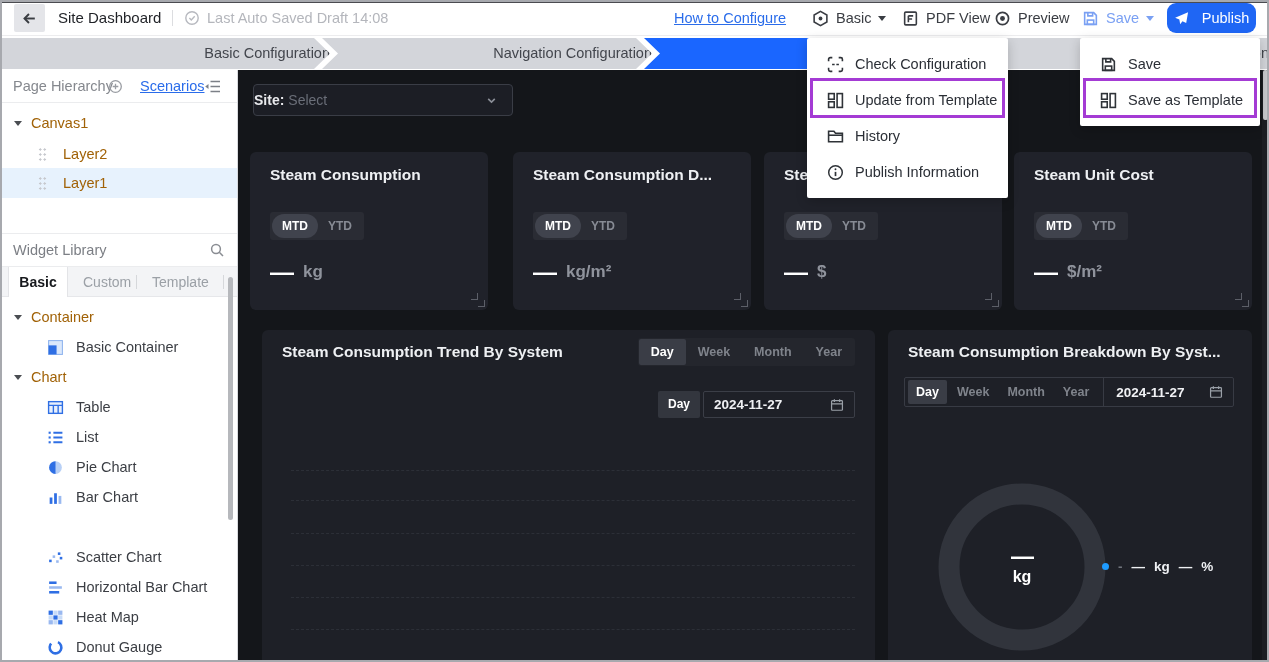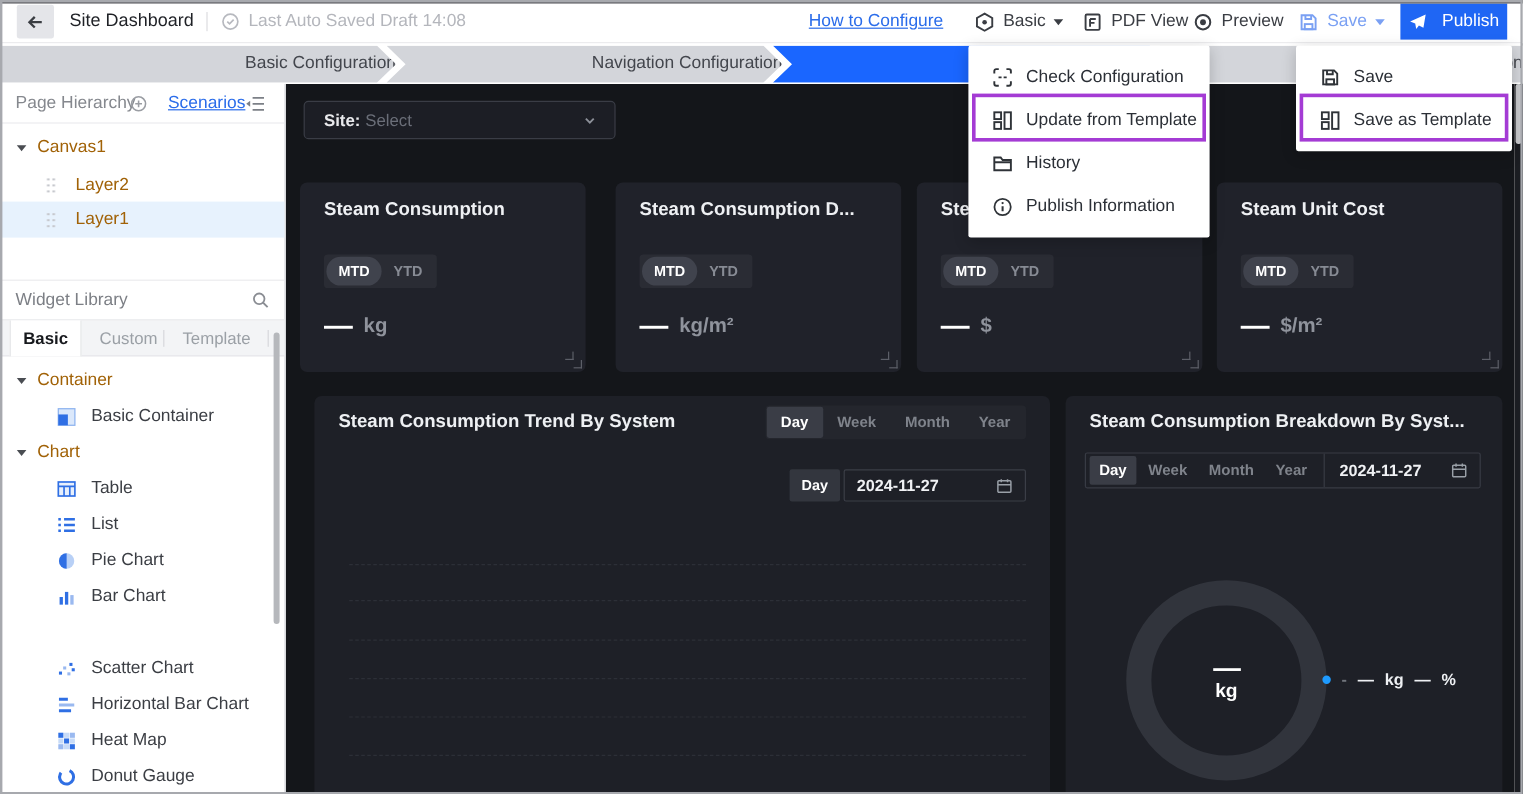--- a/index.html
+++ b/index.html
@@ -13,21 +13,21 @@
   .topbar{position:absolute;left:0;top:0;width:1269px;height:36px;background:#fff;border-bottom:1px solid #ececee;z-index:20}
   .back-btn{position:absolute;left:14px;top:4px;width:31px;height:28px;background:#e4e5e9;border-radius:2px;display:flex;align-items:center;justify-content:center}
   .tb-title{position:absolute;left:58px;top:0;line-height:36px;font-size:15px;font-weight:400;color:#1f2126}
   .tb-sep{position:absolute;left:172px;top:10px;width:1px;height:16px;background:#dcdde0}
   .tb-autosave{position:absolute;left:184px;top:0;height:36px;display:flex;align-items:center;gap:7px;color:#b4b6bc;font-size:14.5px}
   .tb-link{position:absolute;left:674px;top:0;line-height:36px;color:#2a6cea;text-decoration:underline;font-size:14.5px;cursor:pointer}
   .tb-group{position:absolute;top:0;height:36px;display:flex;align-items:center;gap:7px;font-size:14.5px;color:#3a3d43;cursor:pointer}
   .g-others{left:812px}.g-pdf{left:902px}.g-preview{left:994px}
   .g-save{left:1082px;color:#7aa0f3}
   .caret{width:0;height:0;border-left:4.5px solid transparent;border-right:4.5px solid transparent;border-top:5.5px solid currentColor;margin-top:1px}
-  .publish-btn{position:absolute;left:1167px;top:3px;width:89px;height:30px;background:#1f66f4;border-radius:0;color:#fff;font-size:14.5px;display:flex;align-items:center;justify-content:center;gap:13px;cursor:pointer}
+  .publish-btn{position:absolute;left:1167px;top:3px;width:89px;height:30px;background:#1f66f4;border-radius:9px;color:#fff;font-size:14.5px;display:flex;align-items:center;justify-content:center;gap:13px;cursor:pointer}
 
   
   .steps{position:absolute;left:0;top:38px;width:1269px;height:31px;background:#fff;z-index:5}
   .step{position:absolute;top:0;height:31px;line-height:31px;text-align:right;font-size:14.5px;color:#43464d;background:#d3d5da}
   .step.first{clip-path:polygon(0 0,calc(100% - 16px) 0,100% 50%,calc(100% - 16px) 100%,0 100%)}
   .step.mid{clip-path:polygon(0 0,calc(100% - 16px) 0,100% 50%,calc(100% - 16px) 100%,0 100%,16px 50%)}
   .step.last{clip-path:polygon(0 0,100% 0,100% 100%,0 100%,16px 50%)}
   .step.active{background:#1a66ff;color:#fff}
   .s1{left:0;width:330px}.s2{left:322px;width:330px}.s3{left:644px;width:330px}.s4{left:966px;width:303px}
 
@@ -53,21 +53,21 @@
   .wl-bar2{position:absolute;left:223px;top:8px;width:1px;height:14px;background:#d6d8db}
   .witem{position:absolute;left:0;width:100%;height:30px;display:flex;align-items:center;font-size:14.5px;color:#3b3e44;cursor:pointer}
   .witem .wic{margin:0 12px 0 47px;width:17px;height:17px}
   .sb-scroll{position:absolute;left:228px;top:207px;width:5px;height:243px;background:#b6b8bc;border-radius:3px}
 
   
   .canvasbg{position:absolute;left:238px;top:70px;width:1024px;height:592px;background:#14161a}
   .vscroll{position:absolute;left:1262px;top:70px;width:7px;height:592px;background:#1b1d22}
   .vthumb{position:absolute;left:1263px;top:70px;width:5px;height:50px;background:#c8c9cc;border-radius:2px}
   .site-select{position:absolute;left:253px;top:84px;width:260px;height:32px;background:#1c1e25;border:1px solid #3a3d46;border-radius:4px;display:flex;align-items:center;cursor:pointer}
-  .site-lbl{margin-left:16px;color:#e8e9ec;font-weight:700;font-size:14px}
+  .site-lbl{color:#e8e9ec;font-weight:700;font-size:14px}
   .site-val{margin-left:4px;color:#6a6e78;font-size:14px}
   .site-chev{margin-left:auto;margin-right:13px;color:#8b8f98}
 
   .kcard{position:absolute;top:152px;width:238px;height:158px;background:#20222a;border-radius:6px}
   .k1{left:250px}.k2{left:513px}.k3{left:764px}.k4{left:1014px}
   .k-title{position:absolute;left:20px;top:14px;right:14px;font-size:15.5px;font-weight:700;color:#eef0f3;white-space:nowrap;overflow:hidden}
   .segwrap{position:absolute;left:20px;top:60px;display:inline-flex;background:#2a2c34;border-radius:3px;padding:2px}
   .seg{padding:0 10px;line-height:24px;border-radius:12px;font-size:12px;font-weight:700;color:#878b94;cursor:pointer}
   .seg.active{background:#40434d;color:#fff}
   .kval{position:absolute;left:20px;top:108px;display:flex;align-items:center;gap:10px}

